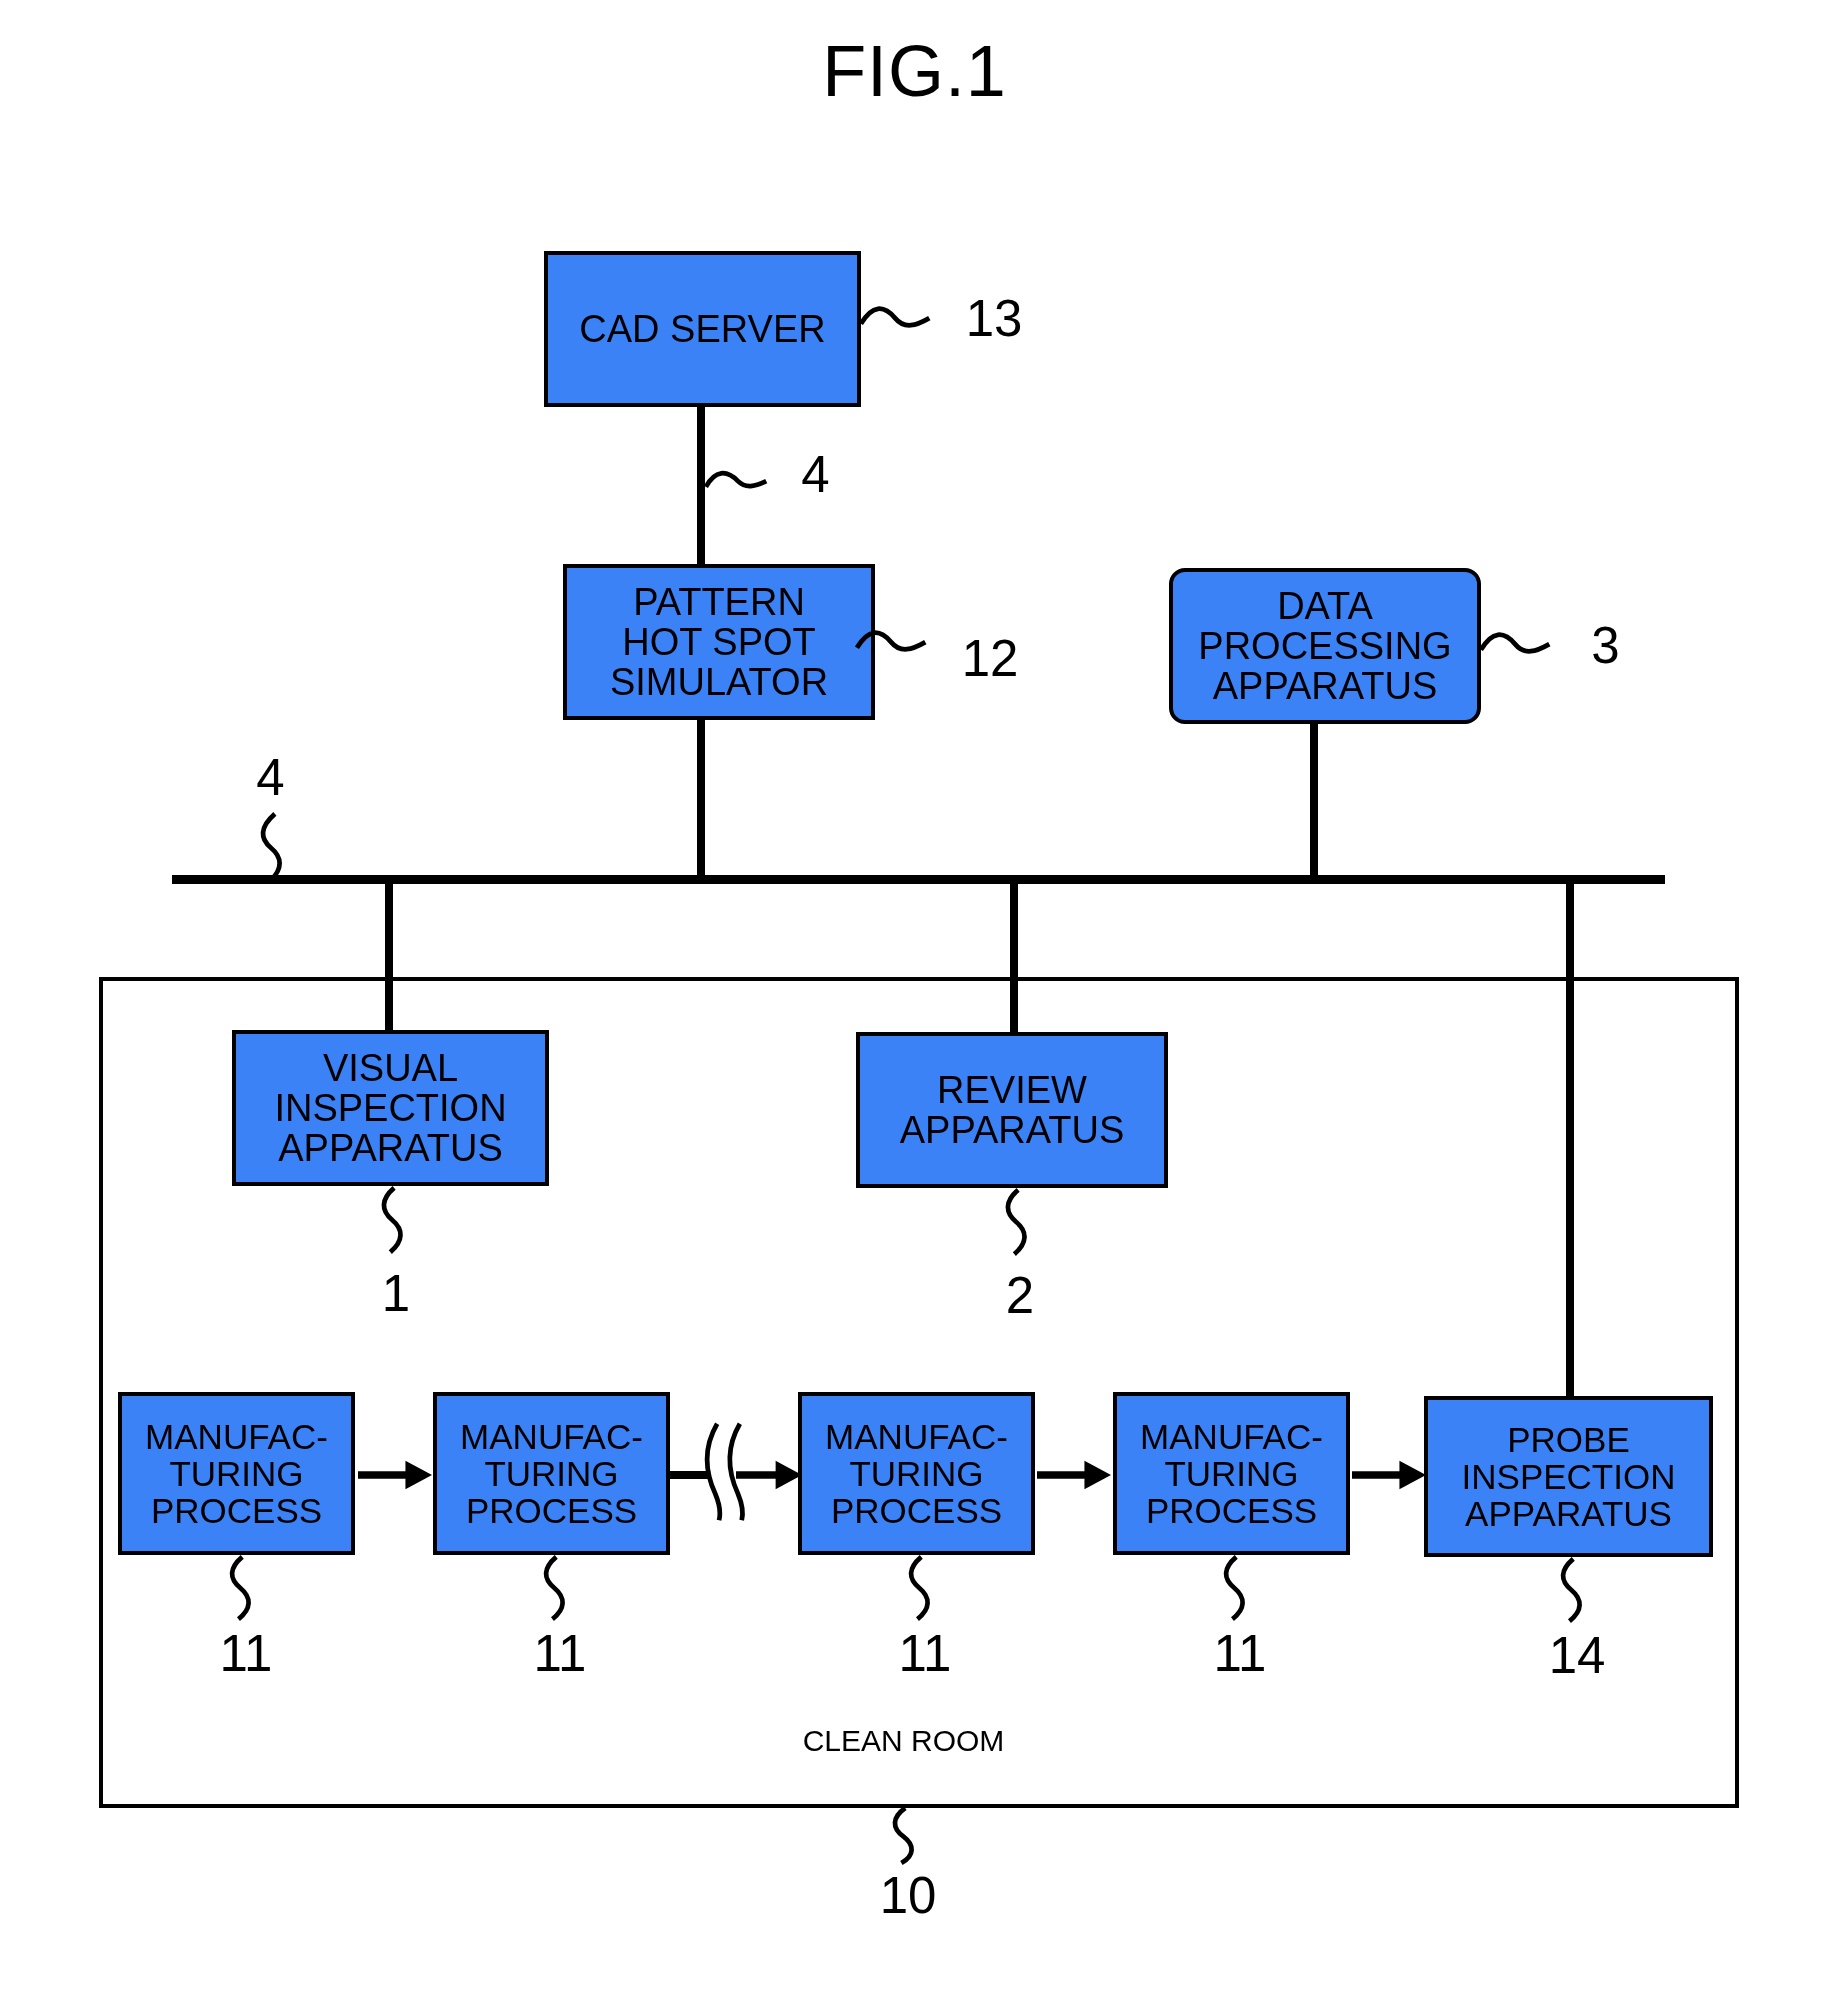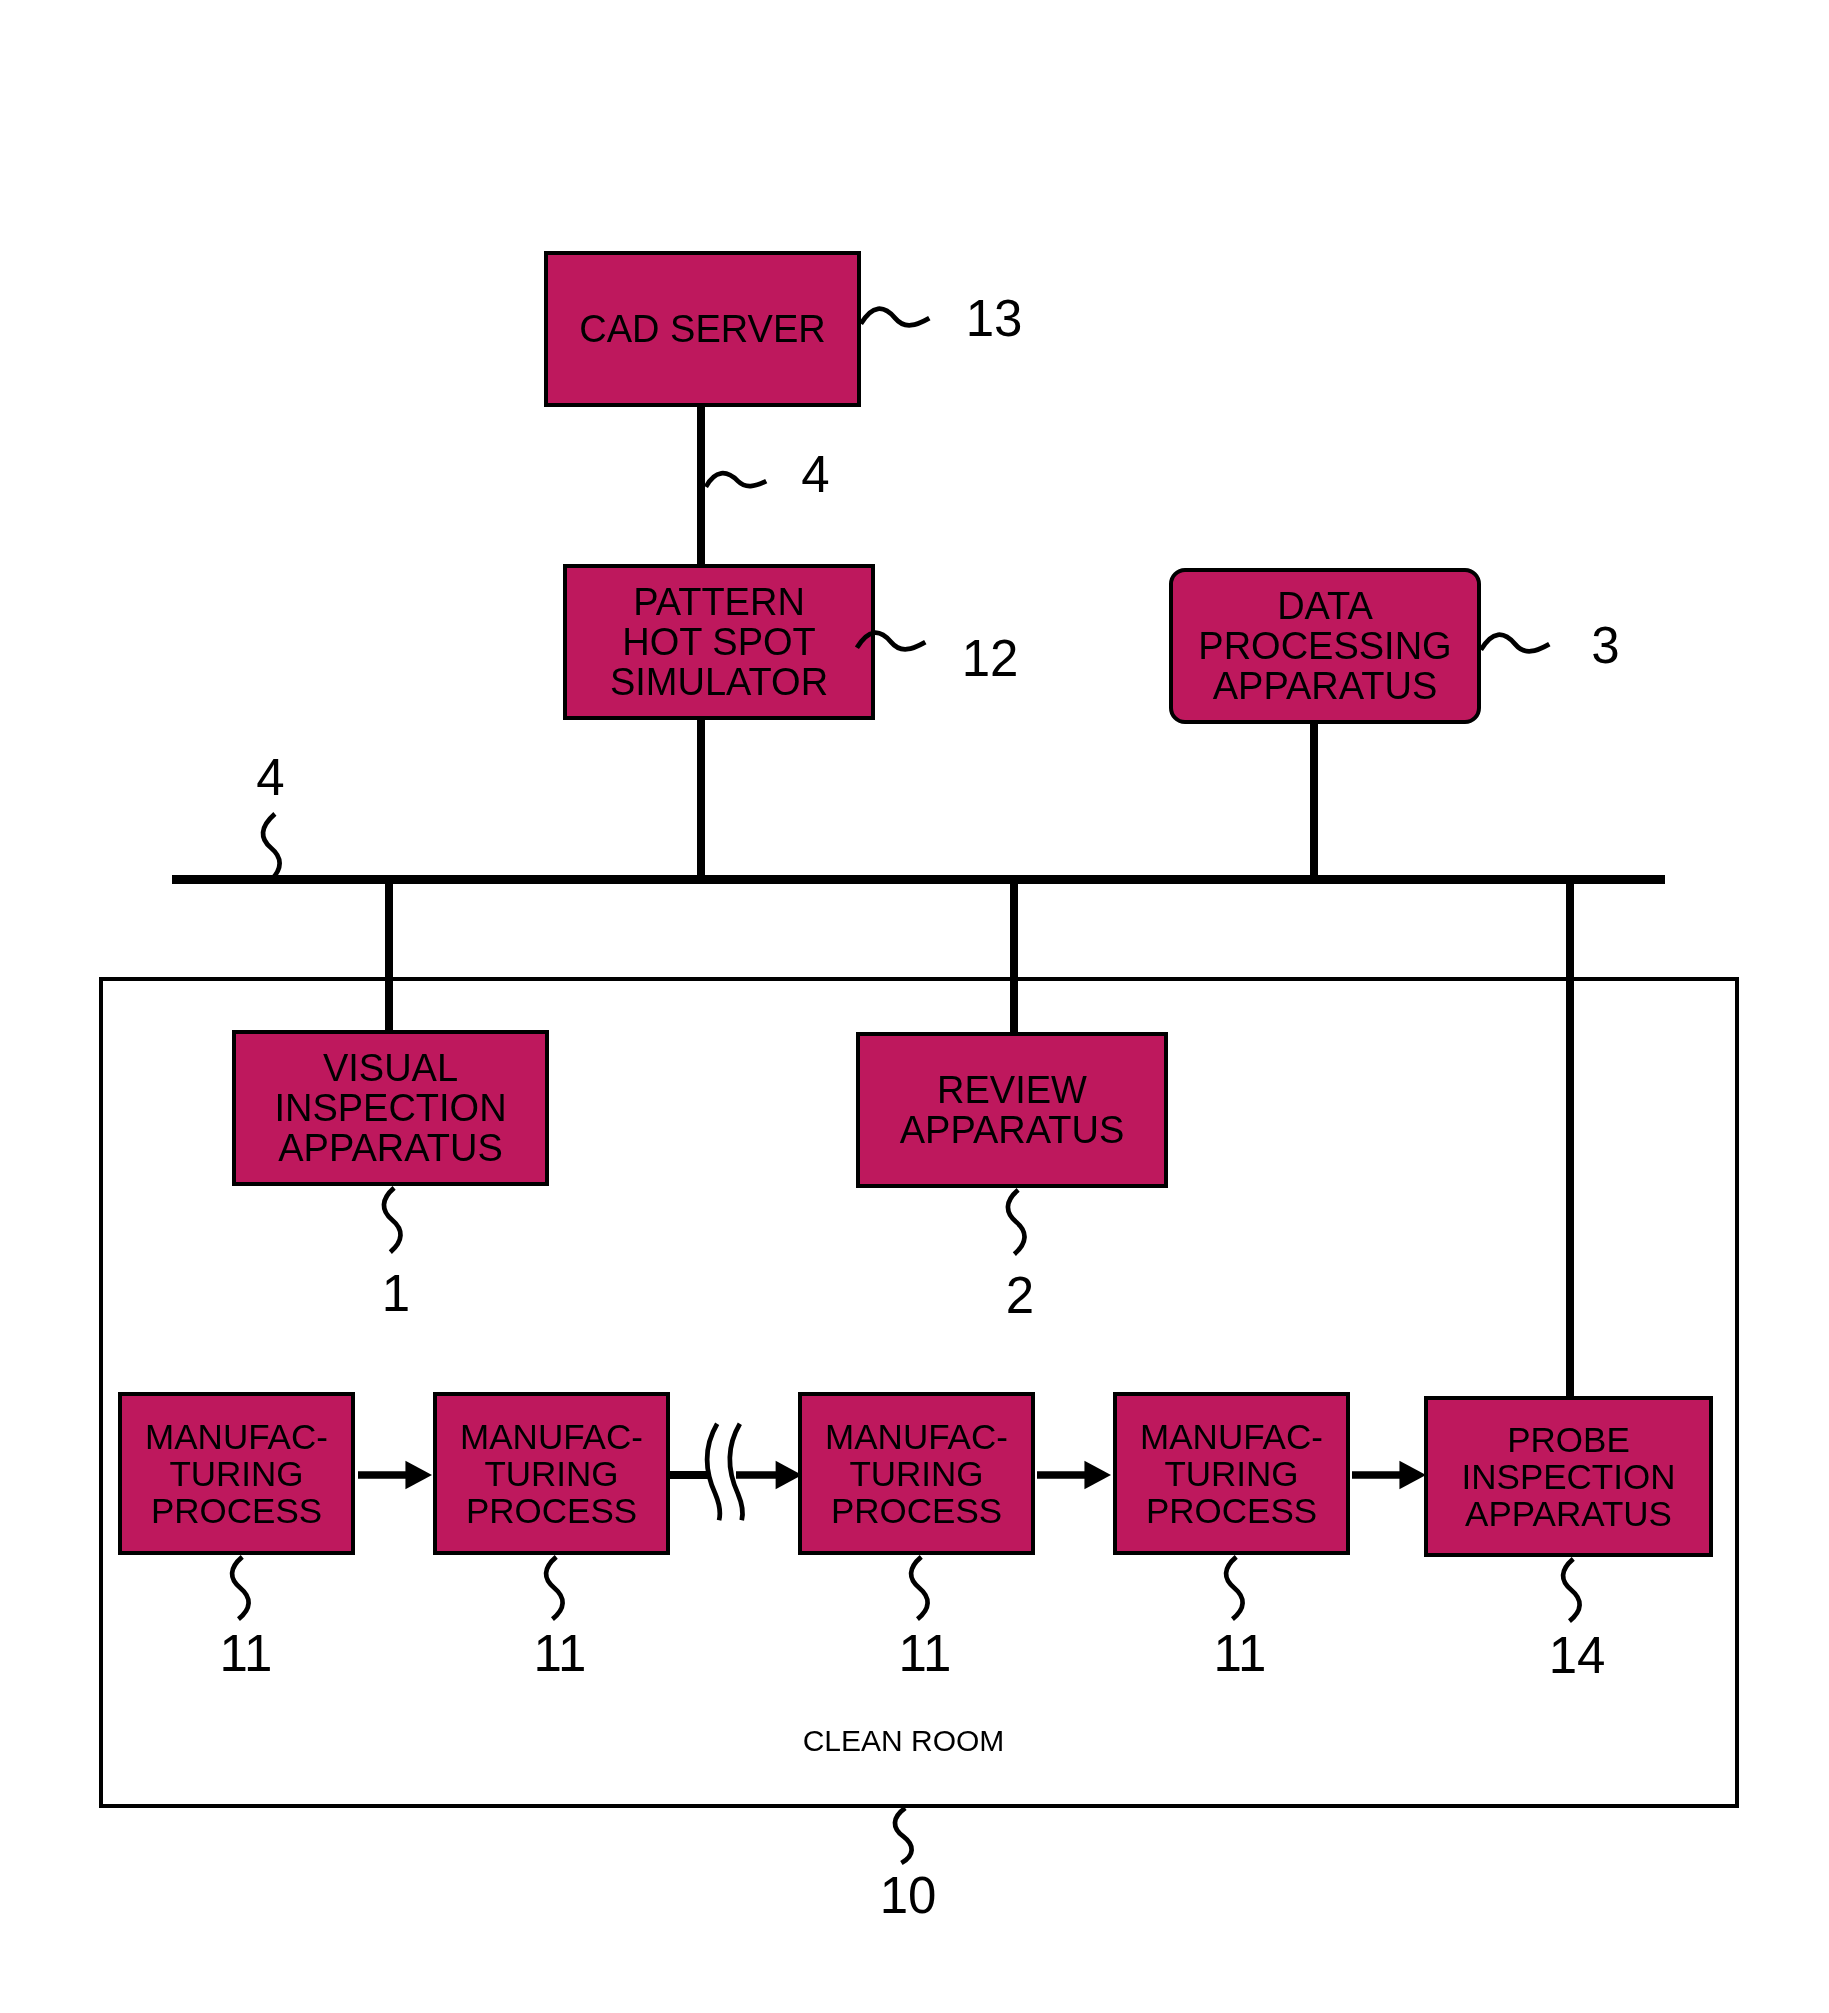--- a/index.html
+++ b/index.html
@@ -24,21 +24,21 @@
     top: 30px;
     width: 1829px;
     text-align: center;
     font-size: 72px;
     letter-spacing: 0.9px;
     font-weight: 400;
   }
   .box {
     position: absolute;
     border: 4.7px solid #000000;
-    background: #be185d;
+    background: #3b82f6;
     box-sizing: border-box;
     display: flex;
     flex-direction: column;
     align-items: center;
     justify-content: center;
     text-align: center;
     line-height: 1.06;
     font-size: 38px;
     z-index: 5;
   }
@@ -88,20 +88,21 @@
   .arrow { position: absolute; z-index: 4; }
   .arrow svg { display: block; }
   .breaksym { position: absolute; z-index: 4; }
   .breaksym svg { display: block; }
 </style>
 </head>
 <body>
 
 <div id="page">
 
+  <div id="figure-title">FIG.1</div>
 
   <div class="cleanroom" style="left:99px; top:977px; width:1640px; height:831px;"></div>
 
   <div class="bus" style="left:172px; top:875px; width:1493px;"></div>
 
   <div class="box" style="left:544px; top:251px; width:317px; height:156px;">
     <span class="ln">CAD SERVER</span>
   </div>
   <div class="squiggle" style="left:859px; top:301px;">
     <svg width="76" height="38" viewBox="0 0 80 40">

